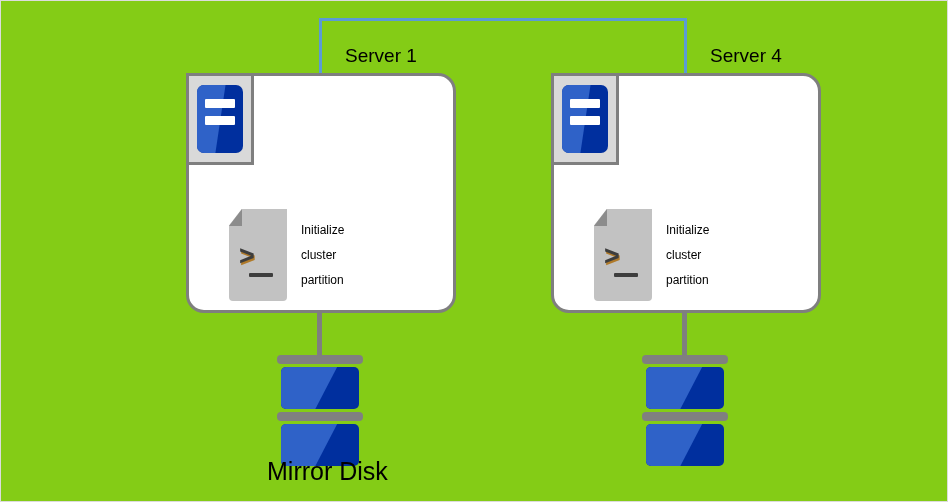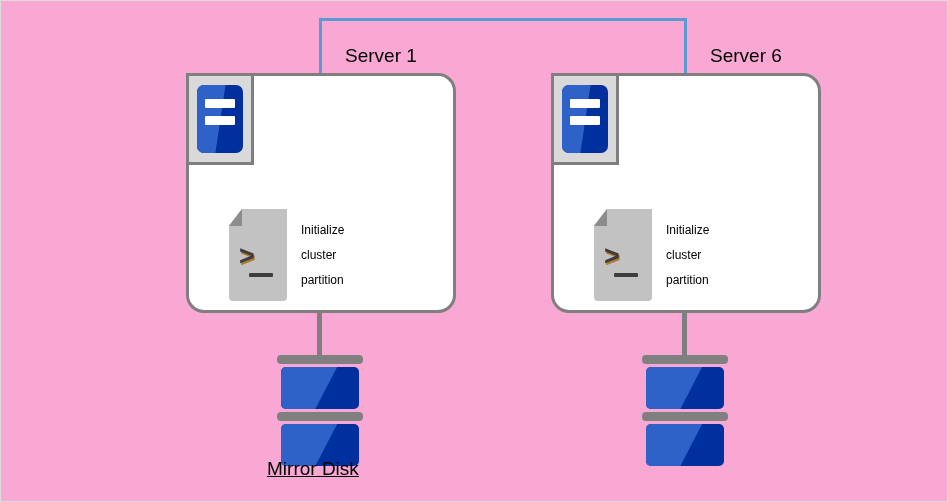--- a/index.html
+++ b/index.html
@@ -8,21 +8,21 @@
     background: #ffffff;
   }
   body {
     font-family: "Liberation Sans", sans-serif;
   }
 
   #canvas {
     position: relative;
     width: 948px;
     height: 502px;
-    background: #f9a8d4;
+    background: #84cc16;
     border: 1px solid #dcdcdc;
     box-sizing: border-box;
     overflow: hidden;
   }
 
   
   .link-seg {
     position: absolute;
     background: #5B9BD5;
   }
@@ -188,25 +188,24 @@
   }
   .disk-body .sheen {
     position: absolute;
     inset: 0;
     background: #2F62C8;
     clip-path: polygon(0% 0%, 72% 0%, 44% 100%, 0% 100%);
   }
 
   .disk-caption {
     position: absolute;
-    font-size: 19px;
+    font-size: 25px;
     color: #000000;
     white-space: nowrap;
     line-height: 1;
-    text-decoration: underline;
   }
   .disk-caption.s1 { left: 266px; top: 458px; }
 </style>
 </head>
 <body>
 
 <div id="canvas">
 
   <div class="link-seg link-top"></div>
   <div class="link-seg link-left"></div>
@@ -246,21 +245,21 @@
       <div class="sheen"></div>
     </div>
     <div class="disk-bar"></div>
     <div class="disk-body">
       <div class="sheen"></div>
     </div>
   </div>
 
   <div class="disk-caption s1">Mirror Disk</div>
 
-  <div class="server-label s2">Server 6</div>
+  <div class="server-label s2">Server 4</div>
 
   <div class="server-box s2"></div>
 
   <div class="server-badge s2">
     <div class="server-glyph">
       <div class="sheen"></div>
       <div class="bar b1"></div>
       <div class="bar b2"></div>
     </div>
   </div>

